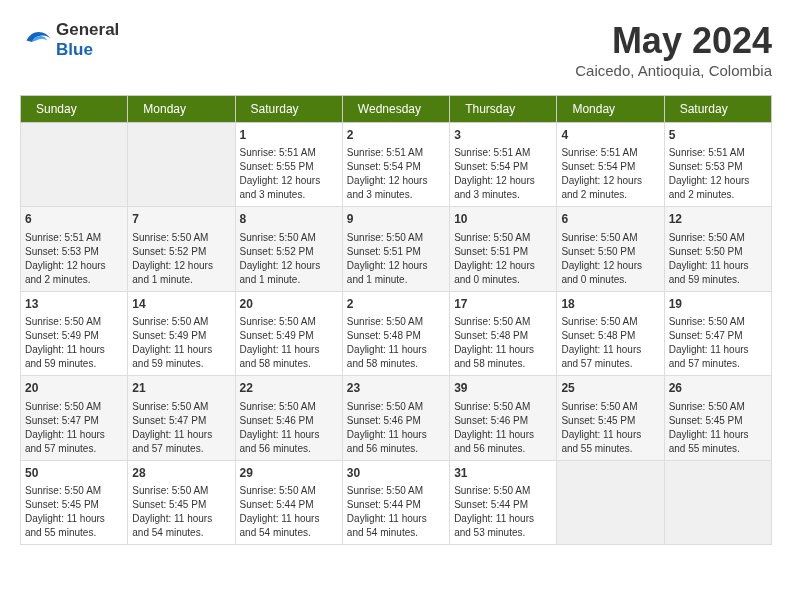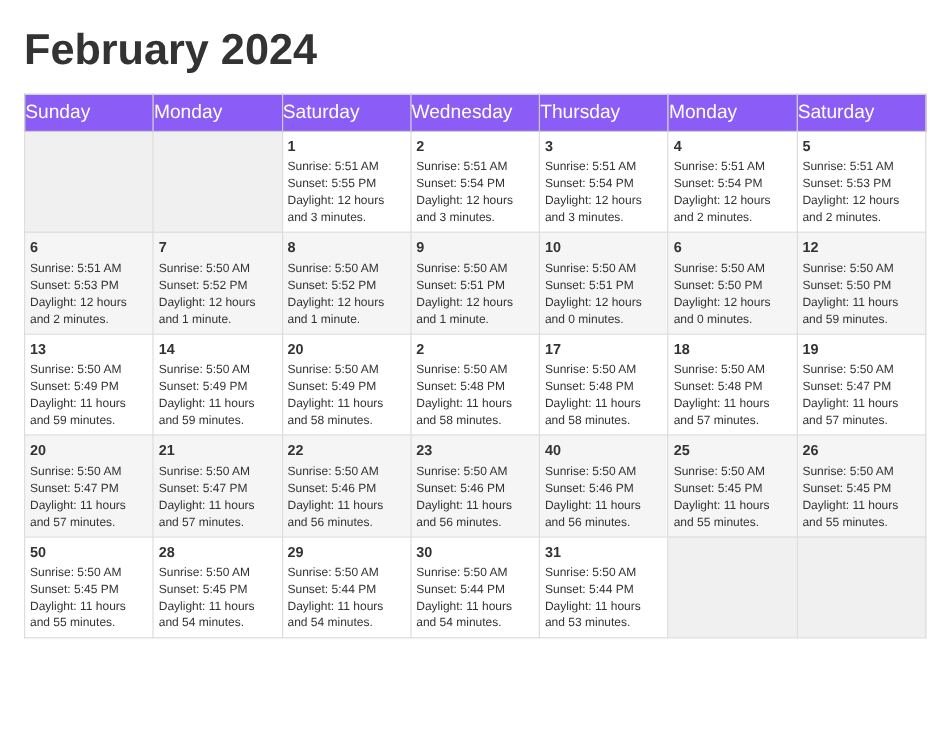--- a/index.html
+++ b/index.html
@@ -36,25 +36,25 @@
     .subtitle {
       font-size: 15px;
       color: #555;
     }
     table {
       width: 100%;
       border-collapse: collapse;
       font-size: 11px;
     }
     thead tr th {
-      background-color: #8b5cf6;
+      background-color: #4d7c0f;
       color: #fff;
-      padding: 6px 0;
+      padding: 6px 15px;
       text-align: left;
-      font-size: 16px;
+      font-size: 12px;
       font-weight: normal;
       border: 1px solid #ccc;
     }
     tbody tr td {
       border: 1px solid #ddd;
       vertical-align: top;
       padding: 4px;
       height: 80px;
       width: calc(100% / 7);
       color: #333;
@@ -80,22 +80,33 @@
       background-color: #f5f5f5;
     }
     tbody tr td.empty {
       background-color: #f0f0f0 !important;
     }
   </style>
 </head>
 <body>
 
 <div class="header">
+  <div class="logo">
+    <svg class="logo-bird" viewBox="0 0 40 35" xmlns="http://www.w3.org/2000/svg">
+      <path d="M8 18 Q15 5 28 8 Q35 10 38 16 Q32 10 22 13 Q18 14 15 20 Z" fill="#1565c0"></path>
+      <path d="M15 20 Q18 14 22 13 Q30 11 34 18 Q28 14 20 18 Z" fill="#42a5f5"></path>
+    </svg>
+    <div>
+      <div style="font-size:17px;font-weight:bold;color:#333;">General</div>
+      <div style="font-size:17px;font-weight:bold;color:#1565c0;">Blue</div>
+    </div>
+  </div>
   <div class="title-block">
-    <div class="month-title">February 2024</div>
+    <div class="month-title">May 2024</div>
+    <div class="subtitle">Caicedo, Antioquia, Colombia</div>
   </div>
 </div>
 
 <table>
   <thead>
     <tr id="weekday-header">
         <th>Sunday</th>
         <th>Monday</th>
         <th>Saturday</th>
         <th>Wednesday</th>
@@ -269,21 +280,21 @@
 and 56 minutes.</div>
         </td>
         <td>
           <span class="day-num">23</span>
           <div class="day-info" style="white-space: pre-line;">Sunrise: 5:50 AM
 Sunset: 5:46 PM
 Daylight: 11 hours
 and 56 minutes.</div>
         </td>
         <td>
-          <span class="day-num">40</span>
+          <span class="day-num">39</span>
           <div class="day-info" style="white-space: pre-line;">Sunrise: 5:50 AM
 Sunset: 5:46 PM
 Daylight: 11 hours
 and 56 minutes.</div>
         </td>
         <td>
           <span class="day-num">25</span>
           <div class="day-info" style="white-space: pre-line;">Sunrise: 5:50 AM
 Sunset: 5:45 PM
 Daylight: 11 hours

